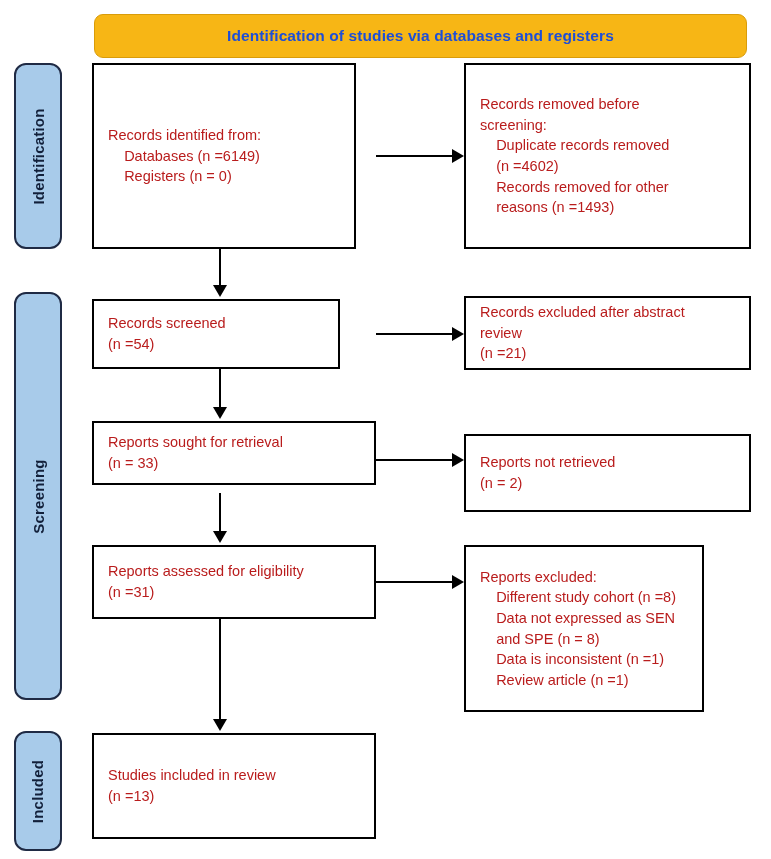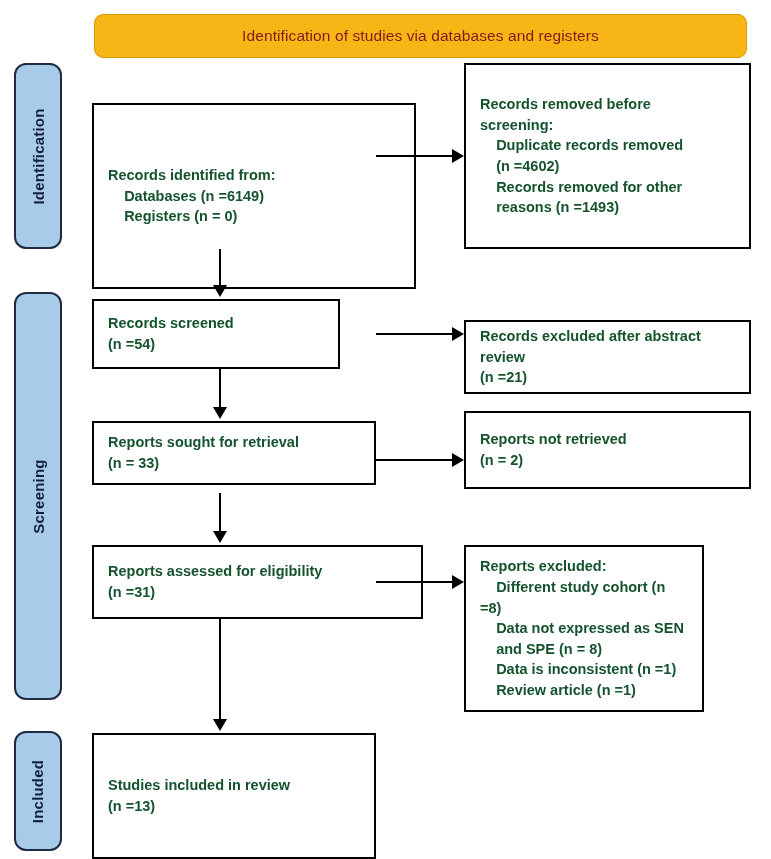--- a/index.html
+++ b/index.html
@@ -30,22 +30,22 @@
     background: #F7B615;
     border: 1px solid #D99C0A;
     border-radius: 9px;
     display: flex;
     align-items: center;
     justify-content: center;
     box-sizing: border-box;
   }
   .banner-text {
     font-size: 15.5px;
-    font-weight: normal;
-    color: #7f1d1d;
+    font-weight: bold;
+    color: #1d4ed8;
     letter-spacing: 0.1px;
     white-space: nowrap;
   }
 
   
   .phase {
     position: absolute;
     background: #A8CBEA;
     border: 2px solid #1F2A44;
     border-radius: 12px;
@@ -72,36 +72,35 @@
     background: #ffffff;
     border: 2px solid #000000;
     box-sizing: border-box;
     display: flex;
     align-items: center;
     padding: 0 14px;
   }
   .box-text {
     font-size: 14.5px;
     line-height: 1.42;
-    color: #14532d;
+    color: #b91c1c;
     white-space: pre-wrap;
-    font-weight: bold;
-  }
-
-  
-  .box-identified   { left: 92px;  top: 63px;  width: 324px; height: 186px; margin-top: 40px; }
+  }
+
+  
+  .box-identified   { left: 92px;  top: 63px;  width: 264px; height: 186px; }
   .box-screened     { left: 92px;  top: 299px; width: 248px; height: 70px;  }
   .box-sought       { left: 92px;  top: 421px; width: 284px; height: 64px;  }
-  .box-assessed     { left: 92px;  top: 545px; width: 331px; height: 74px;  }
-  .box-included     { left: 92px;  top: 733px; width: 284px; height: 126px; }
+  .box-assessed     { left: 92px;  top: 545px; width: 284px; height: 74px;  }
+  .box-included     { left: 92px;  top: 733px; width: 284px; height: 106px; }
 
   
   .box-removed      { left: 464px; top: 63px;  width: 287px; height: 186px; }
-  .box-excl-abstract{ left: 464px; top: 296px; width: 287px; height: 74px; margin-top: 24px;  }
-  .box-not-retrieved{ left: 464px; top: 411px; width: 287px; height: 78px;  }
+  .box-excl-abstract{ left: 464px; top: 296px; width: 287px; height: 74px;  }
+  .box-not-retrieved{ left: 464px; top: 434px; width: 287px; height: 78px;  }
   .box-excl-reports { left: 464px; top: 545px; width: 240px; height: 167px; }
 
   
   .conn {
     position: absolute;
     background: #000000;
   }
   .h-line { height: 2px; }
   .v-line { width: 2px; }
 

